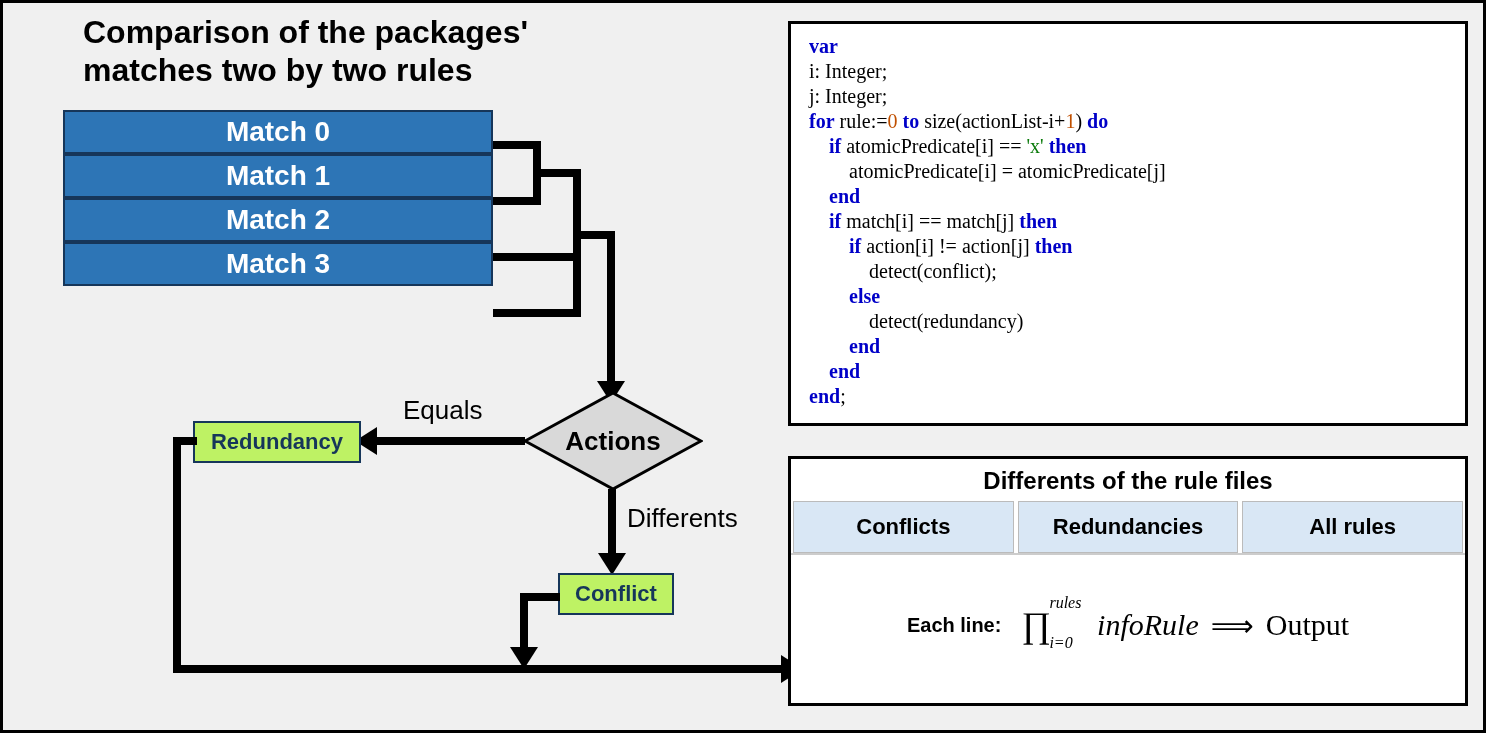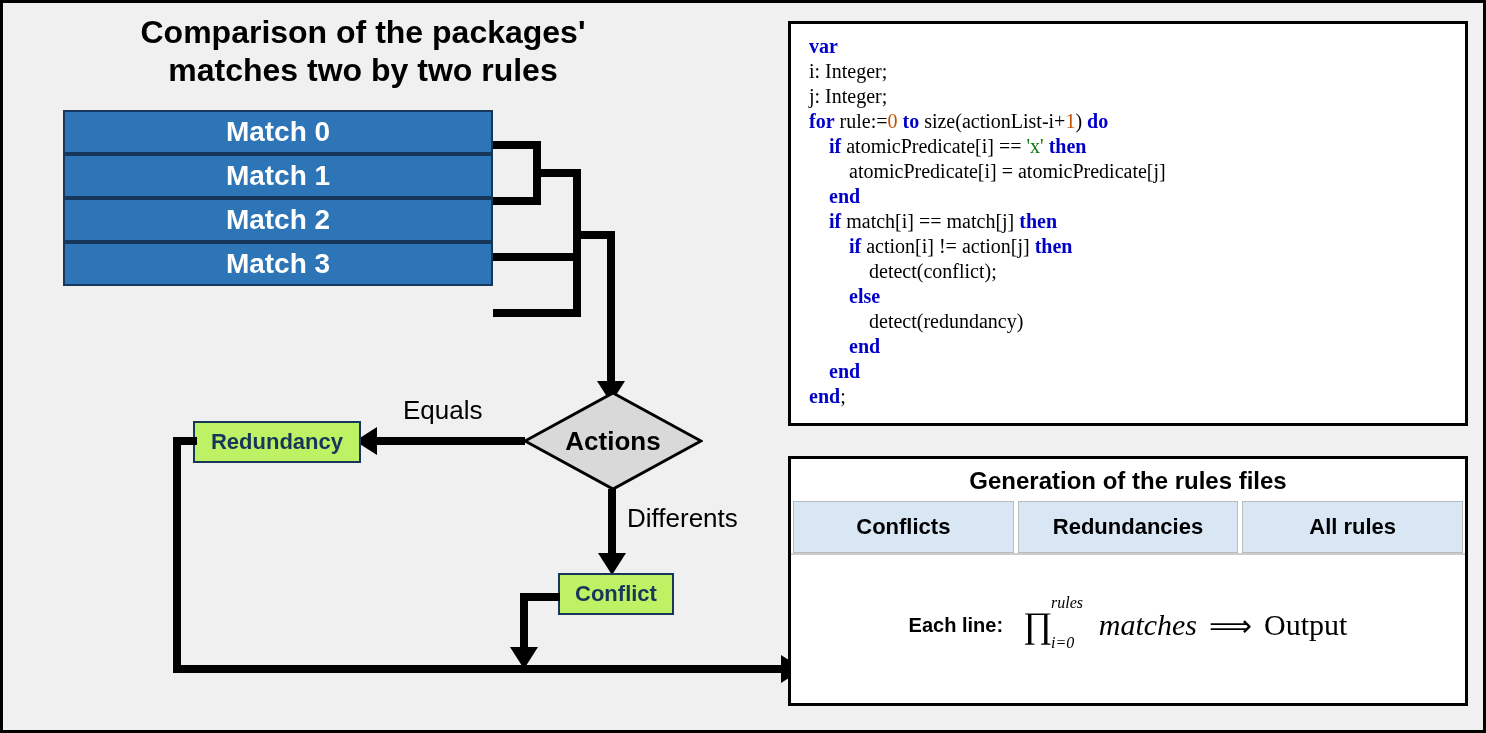--- a/index.html
+++ b/index.html
@@ -17,21 +17,21 @@
   .left-panel {
     position: absolute;
     left: 20px;
     top: 10px;
     width: 740px;
     height: 700px;
   }
   .title {
     font-size: 32px;
     font-weight: bold;
-    text-align: center;
+    text-align: left;
     line-height: 1.2;
     margin-bottom: 20px;
     width: 560px;
     margin-left: 60px;
   }
   .matches {
     margin-left: 40px;
     width: 430px;
   }
   .match-box {
@@ -264,33 +264,33 @@
 <span class="guide">    </span><span class="kw">if</span><span> match[i] == match[j] </span><span class="kw">then</span>
 <span class="guide">        </span><span class="kw">if</span><span> action[i] != action[j] </span><span class="kw">then</span>
 <span class="guide">            </span><span>detect(conflict);</span>
 <span class="guide">        </span><span class="kw">else</span>
 <span class="guide">            </span><span>detect(redundancy)</span>
 <span class="guide">        </span><span class="kw">end</span>
 <span class="guide">    </span><span class="kw">end</span>
 <span class="kw">end</span><span>;</span></div>
 
   <div class="gen-panel">
-    <div class="gen-title">Generation of the rules files</div>
+    <div class="gen-title">Differents of the rule files</div>
     <div class="gen-tabs">
       <div class="gen-tab">Conflicts</div>
       <div class="gen-tab">Redundancies</div>
       <div class="gen-tab">All rules</div>
     </div>
     <div class="gen-body">
       <span class="each-line">Each line:</span>
       <span class="formula">
         <span class="prod">∏
           <span class="sup">rules</span>
           <span class="sub">i=0</span>
         </span>
-        <span style="margin-left:34px;">matches</span>
+        <span style="margin-left:34px;">infoRule</span>
         <span class="implies">⟹</span>
         <span class="output">Output</span>
       </span>
     </div>
   </div>
 
 </div>
 
 </body></html>

